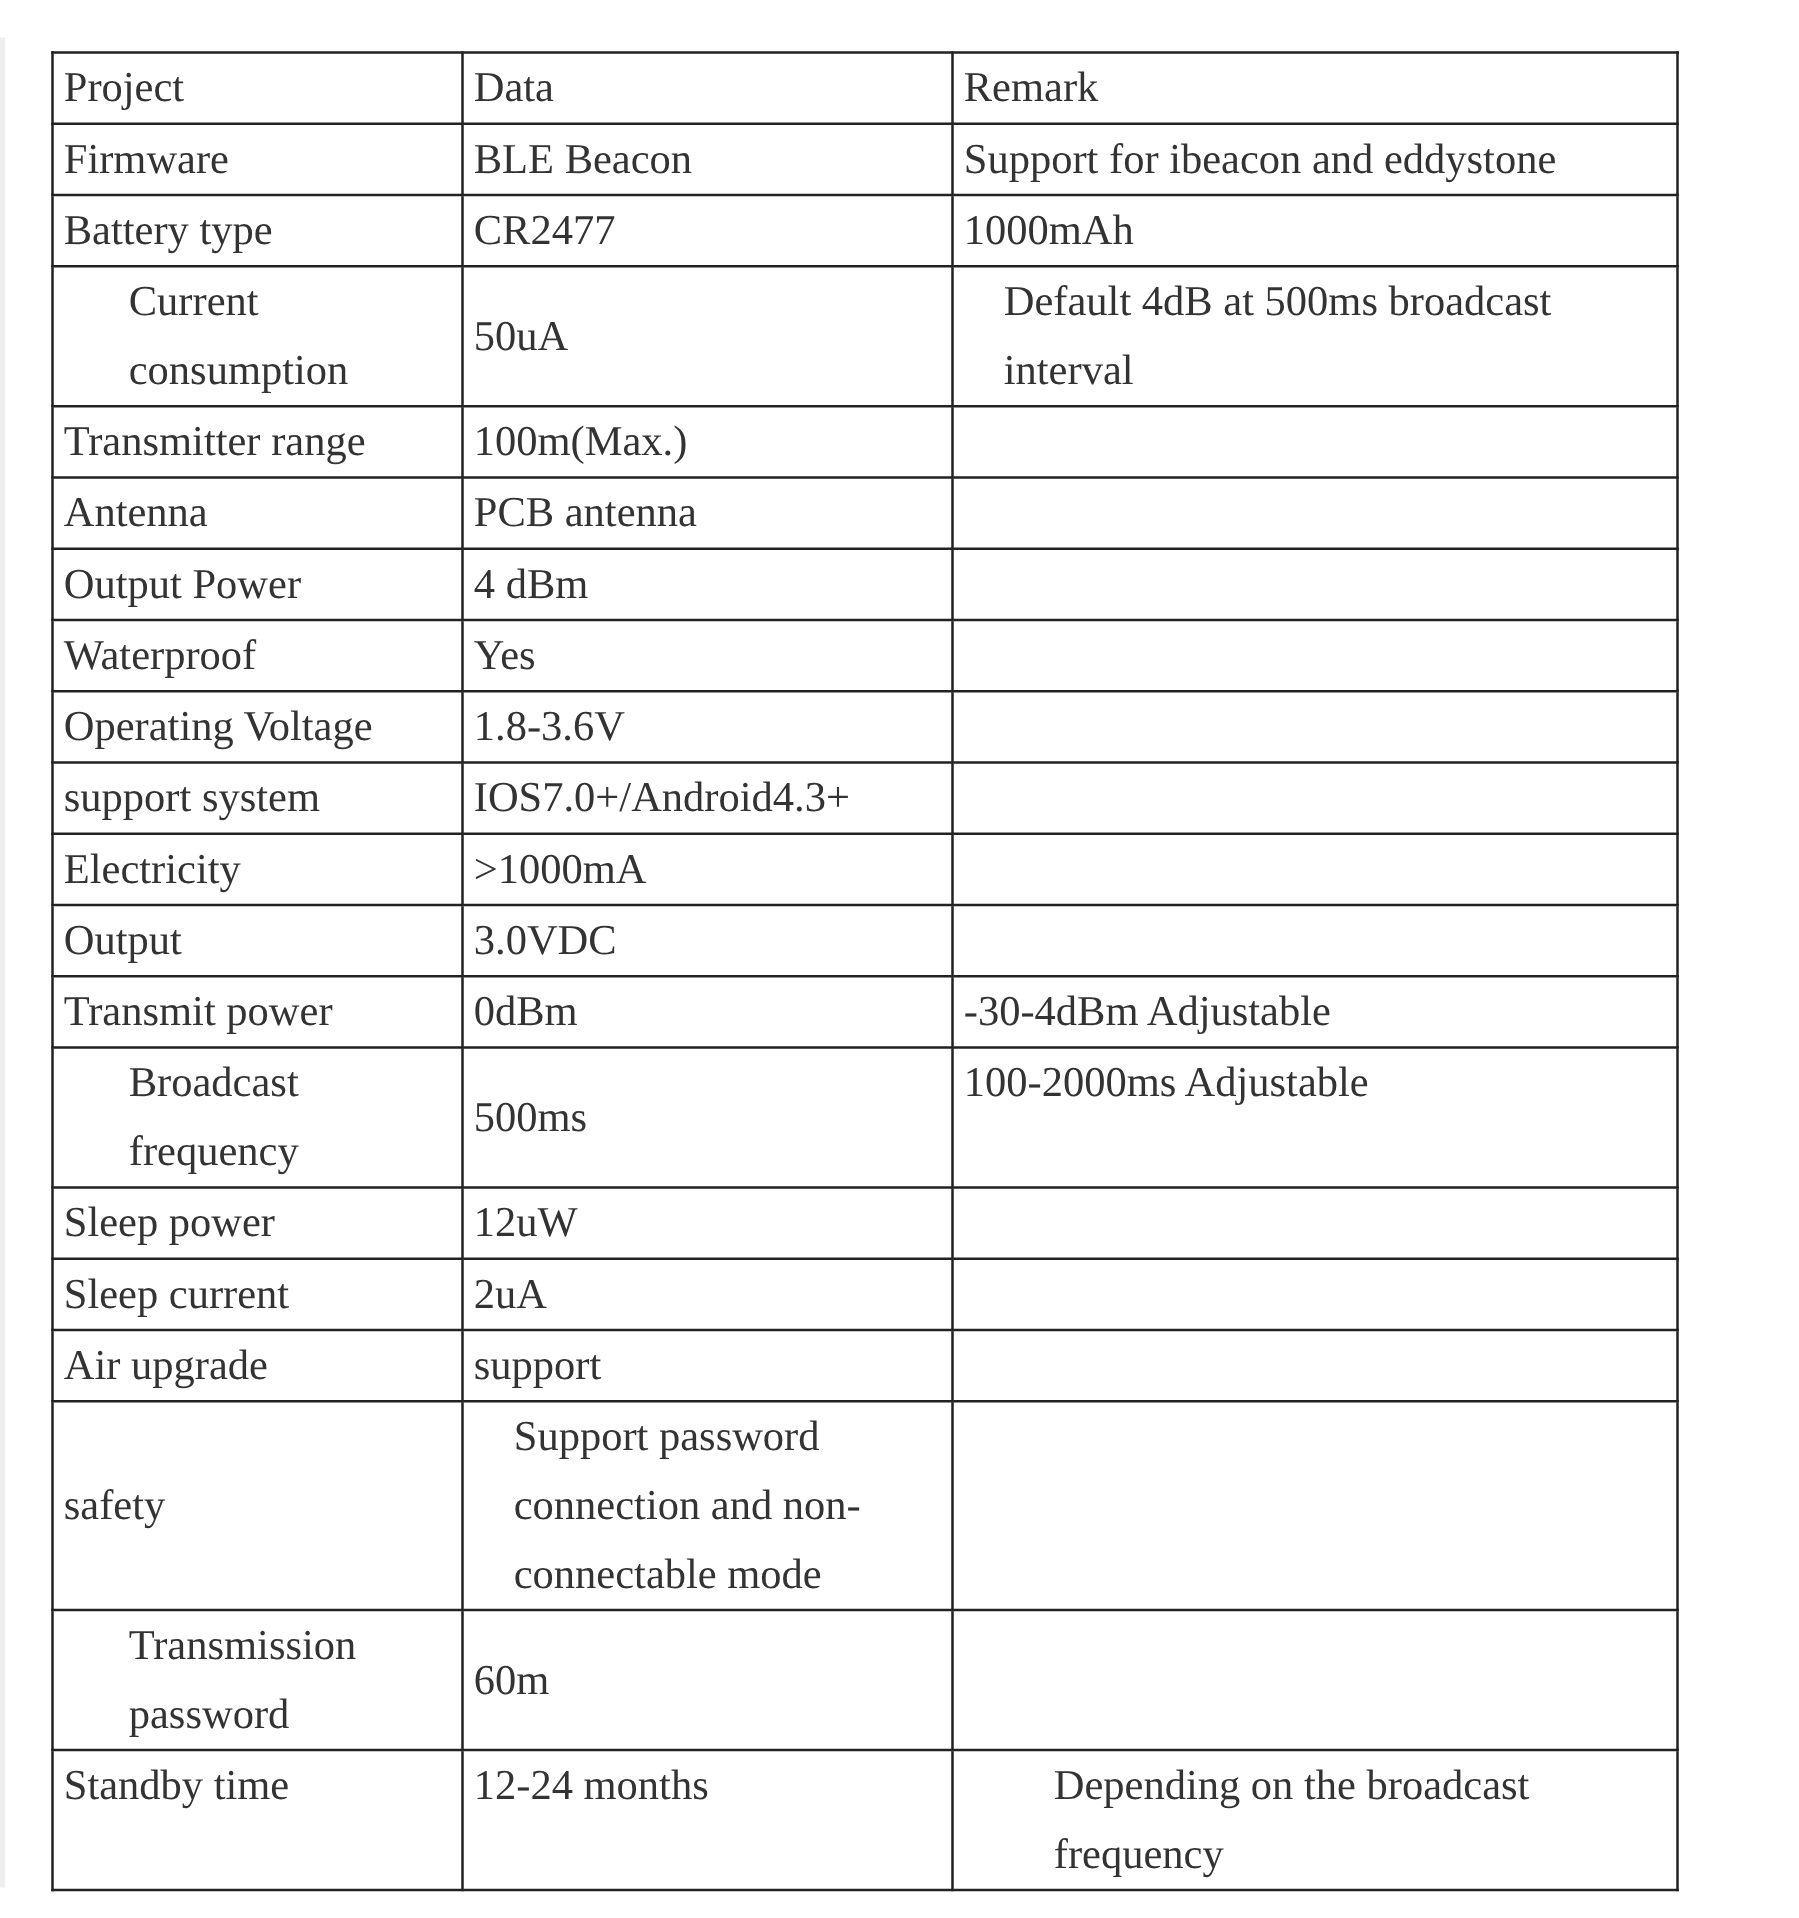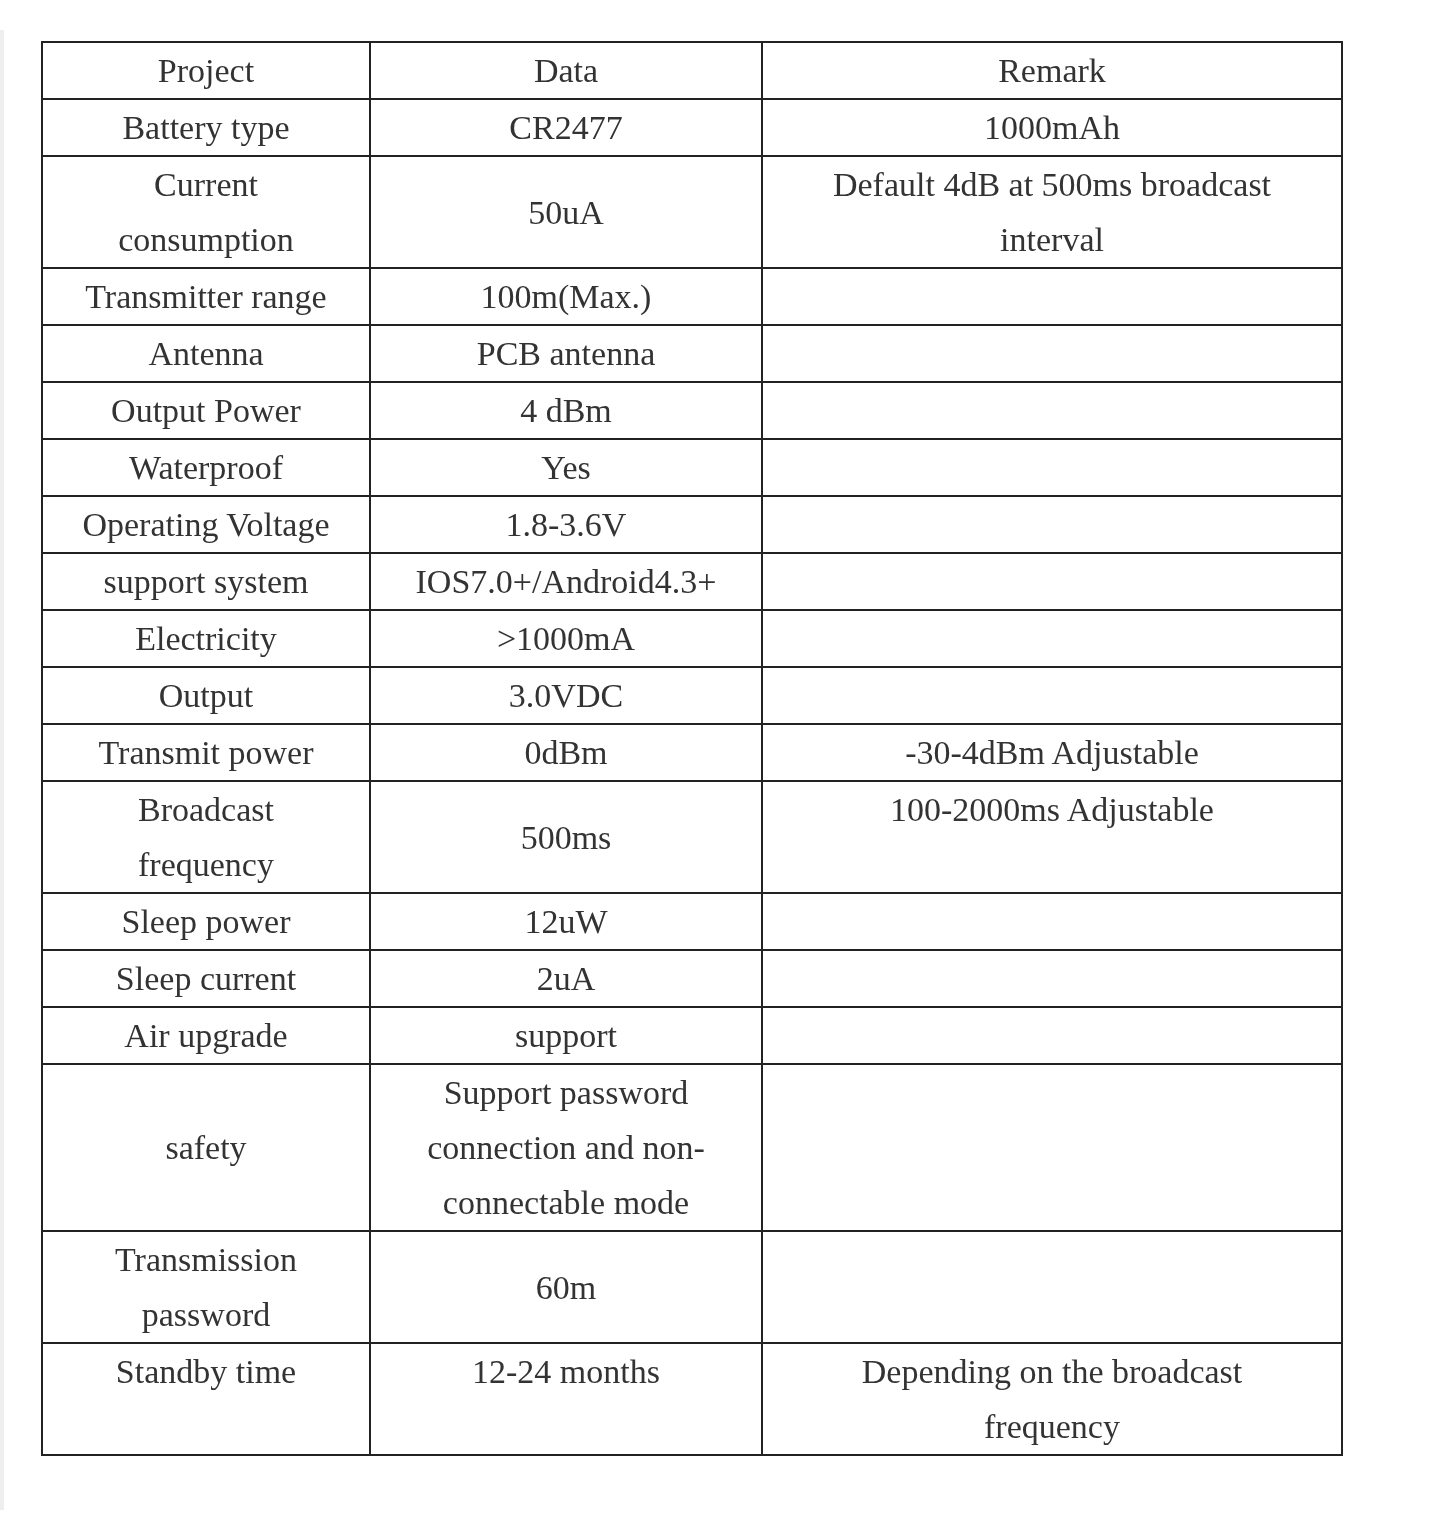--- a/index.html
+++ b/index.html
@@ -17,21 +17,20 @@
     }
     table.spec {
       position: absolute;
       left: 41px; top: 41px;
       width: 1300px;
       border-collapse: collapse;
       table-layout: fixed;
     }
     table.spec td {
       border: 2px solid #222222;
-      text-align: center;
       vertical-align: middle;
       font-size: 34px;
       line-height: 55px;
       padding: 0 8px;
       color: #333333;
     }
     table.spec td.top { vertical-align: top; }
     col.c1 { width: 328px; }
     col.c2 { width: 392px; }
     col.c3 { width: 580px; }
@@ -48,20 +47,25 @@
   <colgroup>
       <col class="c1">
       <col class="c2">
       <col class="c3">
     </colgroup>
   <tbody>
     <tr class="h1">
       <td>Project</td>
       <td>Data</td>
       <td>Remark</td>
+    </tr>
+    <tr class="h1">
+      <td>Firmware</td>
+      <td>BLE Beacon</td>
+      <td>Support for ibeacon and eddystone</td>
     </tr>
     <tr class="h1">
       <td>Battery type</td>
       <td>CR2477</td>
       <td>1000mAh</td>
     </tr>
     <tr class="h2">
       <td style="padding:0 60px;font-family:Liberation Serif, serif;">Current consumption</td>
       <td>50uA</td>
       <td style="padding:0 40px;">Default 4dB at 500ms broadcast interval</td>

